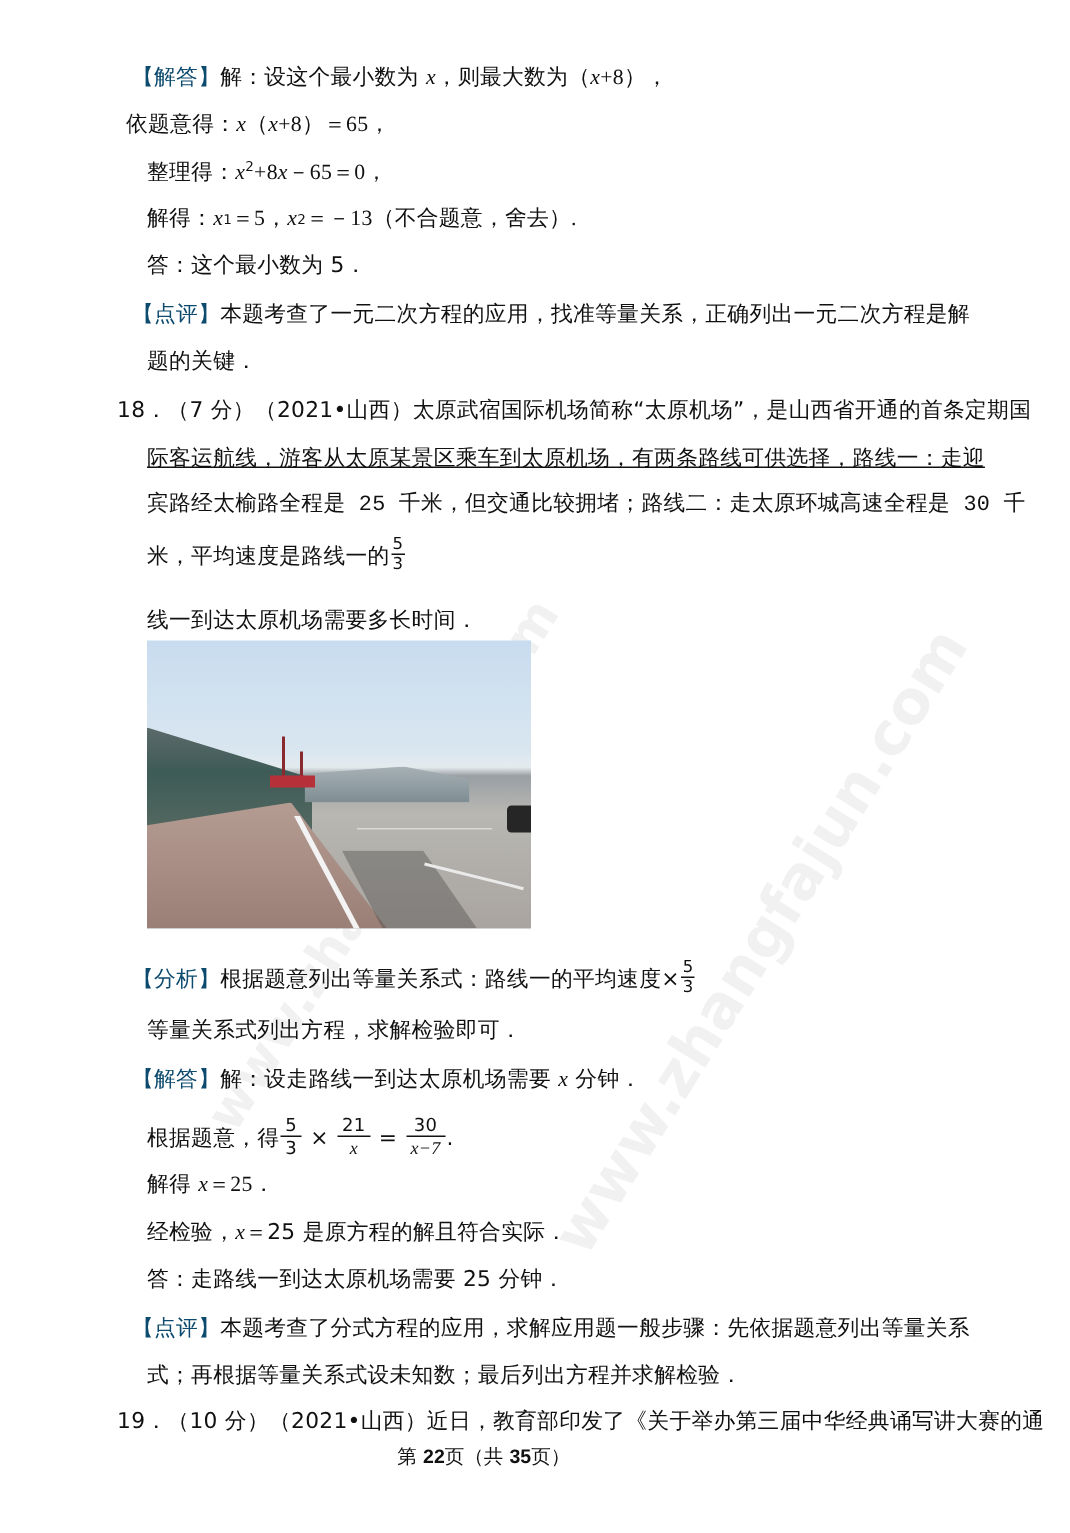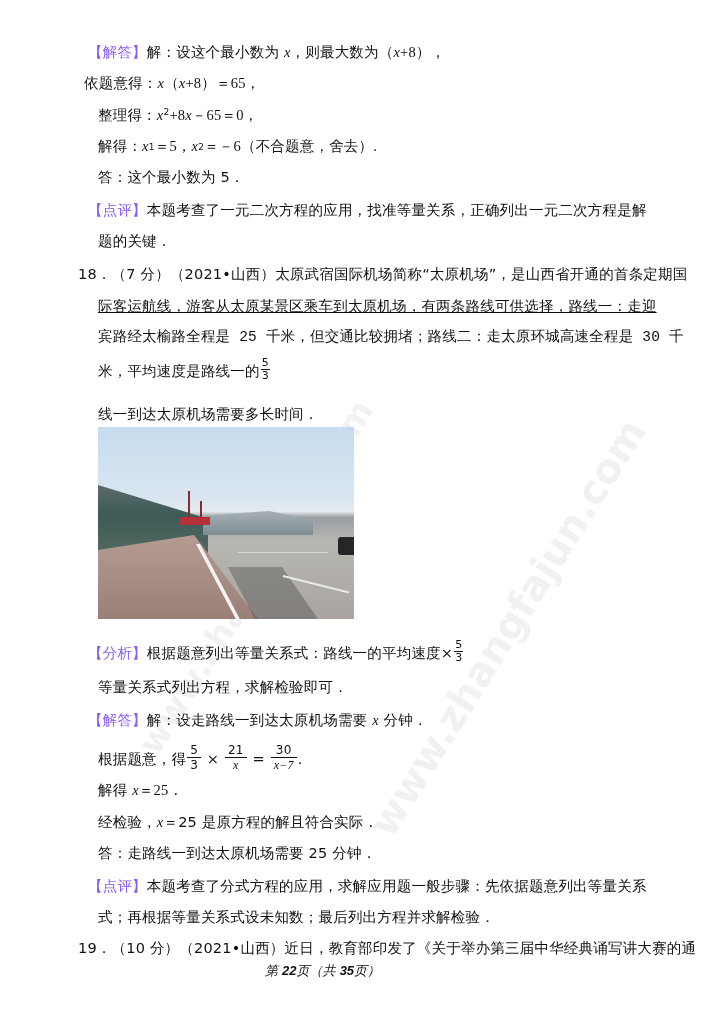--- a/index.html
+++ b/index.html
@@ -2,21 +2,21 @@
 <html><head>
 <meta charset="utf-8">
 <style>
   html, body { margin: 0; padding: 0; background: #ffffff; }
   body {
     width: 713px; height: 1022px; position: relative; overflow: hidden;
     font-family: "DejaVu Sans", "Liberation Sans", sans-serif;
     color: #111111; font-size: 14px;
   }
   .line { position: absolute; white-space: nowrap; font-size: 14.5px; line-height: 20px; letter-spacing: 0.2px; }
-  .tag { color: #8b5cf6; font-weight: normal; }
+  .tag { color: #0c4a6e; font-weight: normal; }
   .m { font-family: "Liberation Serif", "DejaVu Serif", serif; font-style: italic; }
   .num { font-family: "Liberation Serif", "DejaVu Serif", serif; }
   .frac { display: inline-block; vertical-align: middle; text-align: center; font-size: 11px; line-height: 12px; margin: 0 1px; position: relative; top: -2px; }
   .frac .n { display: block; border-bottom: 1px solid #111; padding: 0 1px; }
   .frac .d { display: block; padding: 0 1px; }
   .frac.big { font-size: 12px; line-height: 14px; }
   .frac.big .n, .frac.big .d { padding: 0 3px; }
   sup { font-size: 9px; vertical-align: top; position: relative; top: -3px; }
   sub { font-size: 9px; vertical-align: bottom; position: relative; bottom: -1px; }
   .photo {
@@ -51,40 +51,40 @@
     position: absolute; left: 130px; top: 140px; width: 90px; height: 52px; background: rgba(60,60,60,0.35);
     clip-path: polygon(0 0, 60% 0, 100% 100%, 30% 100%);
   }
   .photo .car { position: absolute; left: 240px; top: 110px; width: 16px; height: 18px; background: #262626; border-radius: 3px 0 0 3px; }
   .photo .dash1 { position: absolute; left: 185px; top: 148px; width: 68px; height: 2px; background: #eaeaea; transform: rotate(14deg); transform-origin: left; }
   .photo .dash2 { position: absolute; left: 140px; top: 125px; width: 90px; height: 1px; background: #e8e8e8; opacity: .7; }
   .watermark {
     position: absolute; color: rgba(150,150,150,0.13); font-size: 40px; font-weight: bold;
     transform: rotate(-58deg); transform-origin: left top; white-space: nowrap; pointer-events: none;
   }
-  .footer { position: absolute; left: 0; width: 645px; text-align: center; top: 962px; font-size: 13px; line-height: 18px; font-style: italic; }
+  .footer { position: absolute; left: 0; width: 645px; text-align: center; top: 962px; font-size: 13px; line-height: 18px; }
   .footer b { font-family: "Liberation Sans", sans-serif; }
 </style>
 </head>
 <body>
 
 <div class="watermark" style="left:360px; top:820px;">www.zhangfajun.com</div>
 <div class="watermark" style="left:130px; top:740px; font-size:34px;">www.zhangfajun.com</div>
 
 <div class="line" style="left:88px; top:42px;">
   <span class="tag">【解答】</span><span>解：设这个最小数为 </span><span class="m">x</span><span>，则最大数为（</span><span class="m">x</span><span class="num">+8），</span>
 </div>
 <div class="line" style="left:84px; top:73px;">
   <span>依题意得：</span><span class="m">x</span><span>（</span><span class="m">x</span><span class="num">+8）＝65，</span>
 </div>
 <div class="line" style="left:98px; top:105px;">
   <span>整理得：</span><span class="m">x</span><sup>2</sup><span class="num">+8</span><span class="m">x</span><span class="num">－65＝0，</span>
 </div>
 <div class="line" style="left:98px; top:136px;">
-  <span>解得：</span><span class="m">x</span><sub>1</sub><span class="num">＝5，</span><span class="m">x</span><sub>2</sub><span class="num">＝－6（不合题意，舍去）.</span>
+  <span>解得：</span><span class="m">x</span><sub>1</sub><span class="num">＝5，</span><span class="m">x</span><sub>2</sub><span class="num">＝－13（不合题意，舍去）.</span>
 </div>
 <div class="line" style="left:98px; top:167px;">答：这个最小数为 5．</div>
 <div class="line" style="left:88px; top:200px;">
   <span class="tag">【点评】</span><span>本题考查了一元二次方程的应用，找准等量关系，正确列出一元二次方程是解</span>
 </div>
 <div class="line" style="left:98px; top:231px;">题的关键．</div>
 
 <div class="line" style="left:78px; top:264px;">18．（7 分）（2021•山西）太原武宿国际机场简称“太原机场”，是山西省开通的首条定期国</div>
 <div class="line" style="left:98px; top:296px;text-decoration:underline;">际客运航线，游客从太原某景区乘车到太原机场，有两条路线可供选择，路线一：走迎</div>
 <div class="line" style="left:98px; top:327px;font-family:Liberation Mono, monospace;">宾路经太榆路全程是 25 千米，但交通比较拥堵；路线二：走太原环城高速全程是 30 千</div>

